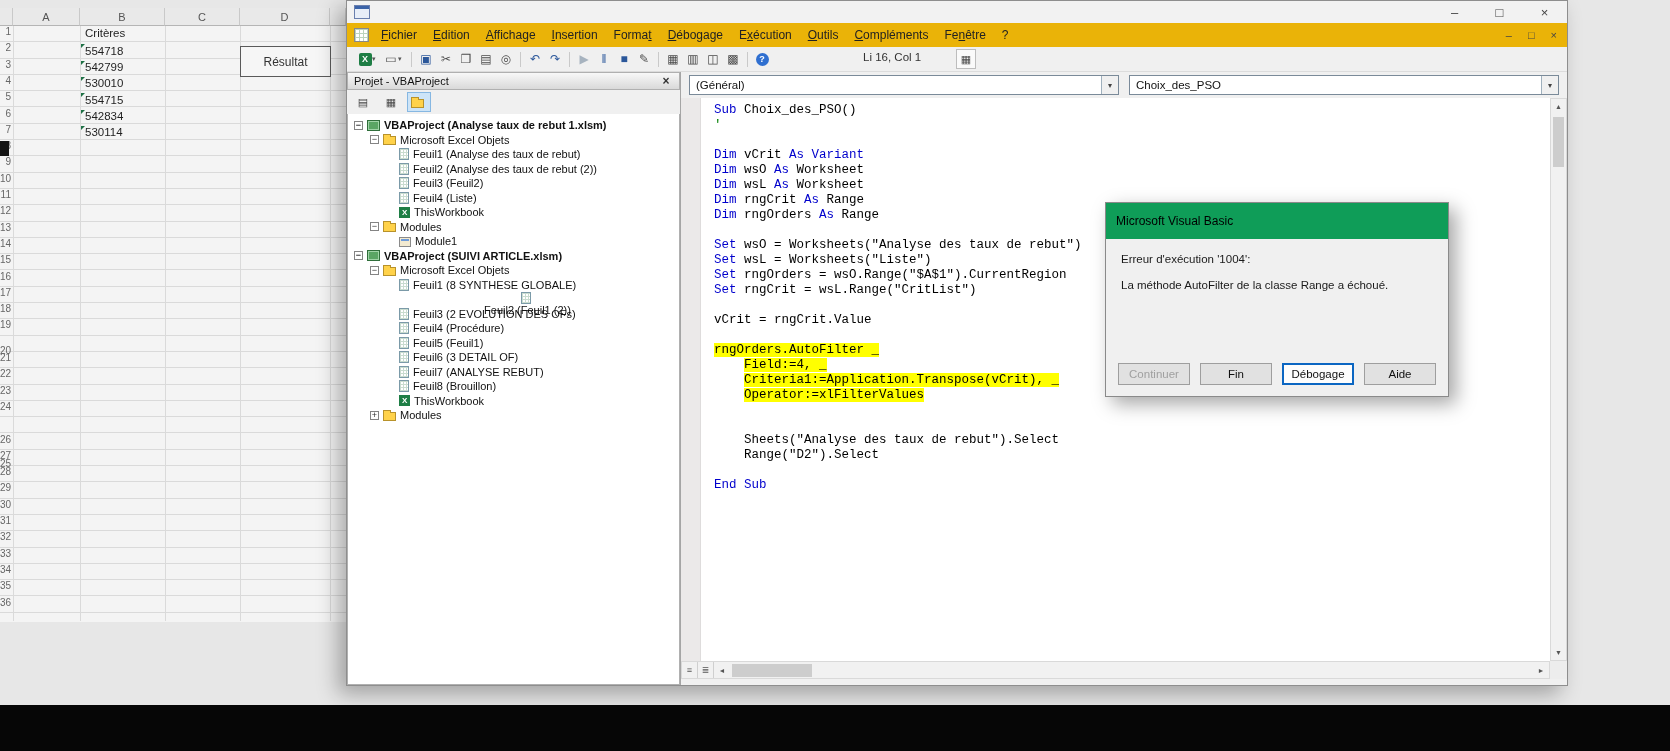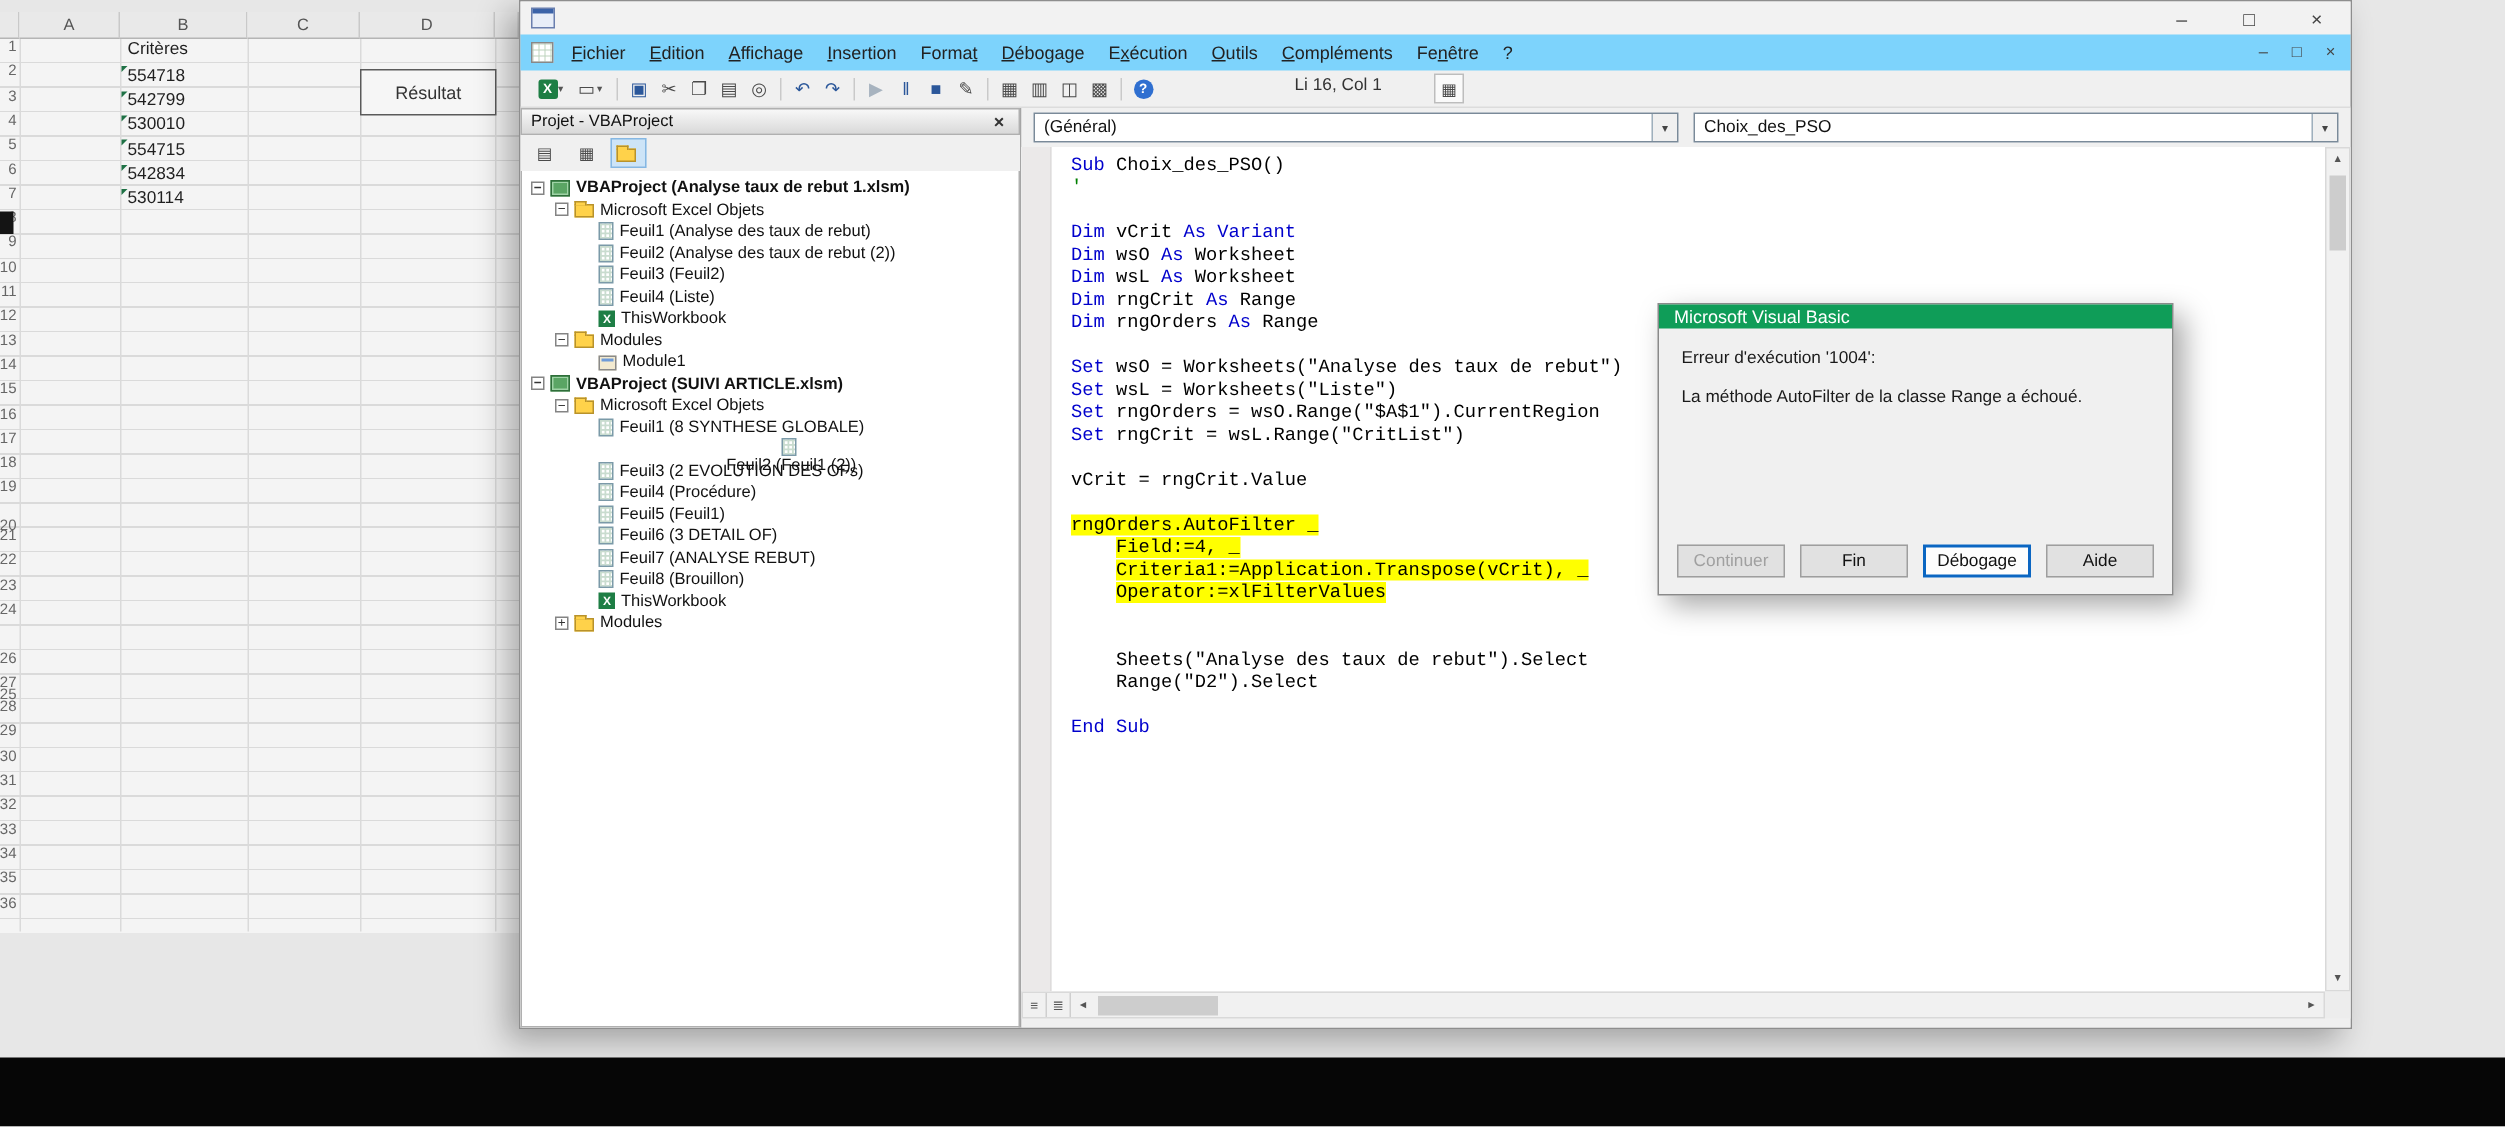--- a/index.html
+++ b/index.html
@@ -26,21 +26,21 @@
              background:#f6f6f6;display:flex;align-items:center;justify-content:center;font-size:12px;color:#333;box-sizing:border-box;}
   #xl-critheader{position:absolute;left:85px;top:27px;font-size:11.5px;color:#1f1f1f;}
   
   #vbe{position:absolute;left:346px;top:0;width:1222px;height:686px;background:#f0f0f0;
        border:1px solid #8e8e8e;box-sizing:border-box;box-shadow:-8px 8px 20px rgba(0,0,0,.30);}
   .titlebar{height:22px;display:flex;align-items:center;padding-left:7px;background:#f2f2f2;font-size:11.5px;color:#3c3c3c;}
   .vb-icon{width:14px;height:12px;background:#e8eef8;border:1px solid #6a7fae;position:relative;margin-right:7px;flex:none;}
   .vb-icon::before{content:"";position:absolute;left:0;right:0;top:0;height:3px;background:#3b63a8;}
   .win-ctrls{margin-left:auto;display:flex;height:22px;}
   .wc{width:45px;display:flex;align-items:center;justify-content:center;font-size:13px;color:#444;}
-  .menubar{height:24px;display:flex;align-items:center;padding-left:5px;font-size:12px;color:#222;background:#7dd3fc;}
+  .menubar{height:24px;display:flex;align-items:center;padding-left:5px;font-size:12px;color:#222;background:#eab308;}
   .mod-win-icon{width:13px;height:12px;background:#fff;border:1px solid #888;margin:0 4px 0 2px;flex:none;
     background-image:linear-gradient(#bcd3bc 1px,transparent 1px),linear-gradient(90deg,#bcd3bc 1px,transparent 1px);background-size:4px 4px;}
   .menu-item{padding:3px 8px;white-space:nowrap;}
   .menu-item u{text-decoration:underline;}
   .mdi-ctrls{margin-left:auto;margin-right:10px;display:flex;gap:16px;font-size:11px;color:#444;}
   .toolbar{height:24px;display:flex;align-items:center;padding-left:8px;position:relative;border-bottom:1px solid #dcdcdc;}
   .tbi{width:20px;height:18px;display:flex;align-items:center;justify-content:center;font-size:12px;color:#4a4a4a;}
   .tbi.blue{color:#2b579a;} .tbi.gray{color:#a7b3bf;}
   .tb-sep{width:1px;height:15px;background:#c9c9c9;margin:0 4px;}
   .tb-caret{width:9px;font-size:7px;color:#555;margin-left:-3px;}
@@ -98,21 +98,21 @@
     display:flex;align-items:center;box-sizing:border-box;}
   .split-btn{width:15px;height:16px;border-right:1px solid #cfcfcf;display:flex;align-items:center;justify-content:center;
     font-size:9px;color:#555;flex:none;}
   .h-arrow{width:16px;height:16px;display:flex;align-items:center;justify-content:center;font-size:7px;color:#555;flex:none;}
   .h-thumb{width:80px;height:13px;background:#cdcdcd;margin-left:2px;flex:none;}
   .h-track{flex:1;}
   .sb-corner{position:absolute;right:0;bottom:6px;width:17px;height:18px;background:#ededed;}
   
   #dlg{position:absolute;left:1105px;top:202px;width:344px;height:195px;background:#f0f0f0;border:1px solid #8a8a8a;
     box-shadow:7px 7px 18px rgba(0,0,0,.35);z-index:40;box-sizing:border-box;}
-  .dlg-title{height:16px;color:#ffffff;font-size:12px;display:flex;align-items:center;padding-left:10px;}
+  .dlg-title{height:36px;color:#000000;font-size:12px;display:flex;align-items:center;padding-left:10px;}
   .dlg-line{font-size:11.5px;color:#1a1a1a;margin:14px 0 0 15px;}
   #dlg-buttons{position:absolute;left:12px;right:12px;bottom:11px;display:flex;justify-content:space-between;}
   .dlg-btn{width:72px;height:22px;background:#e1e1e1;border:1px solid #9e9e9e;font-size:11.5px;
     display:flex;align-items:center;justify-content:center;color:#111;box-sizing:border-box;}
   .dlg-btn.disabled{color:#a0a0a0;}
   .dlg-btn.default{border:2px solid #0b66c2;background:#fdfdfd;}
   
   #taskbar{position:absolute;left:0;top:705px;width:1670px;height:46px;background:#060606;z-index:60;}
 </style>
 </head>

